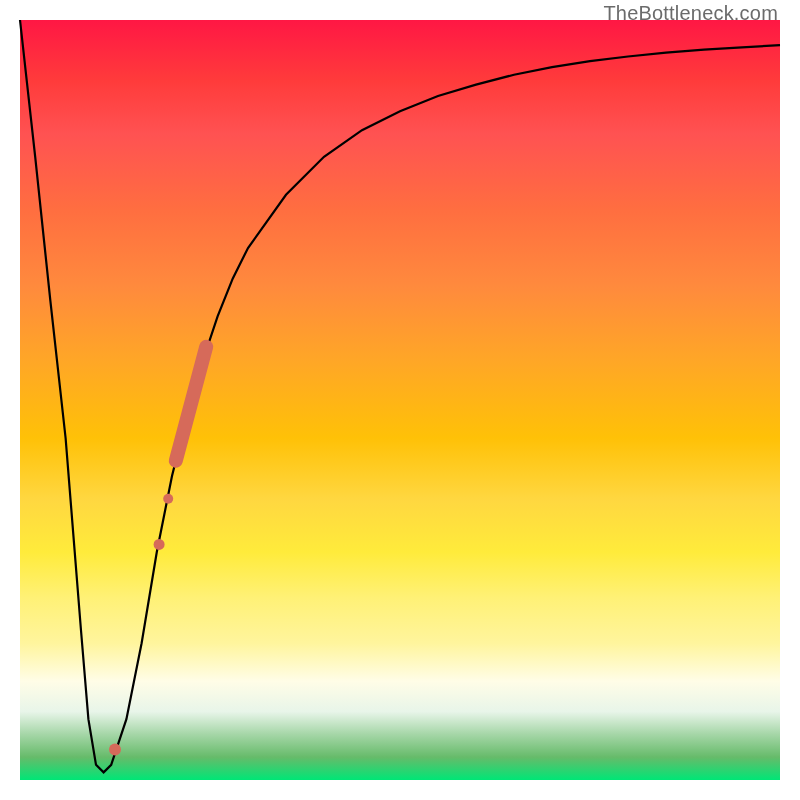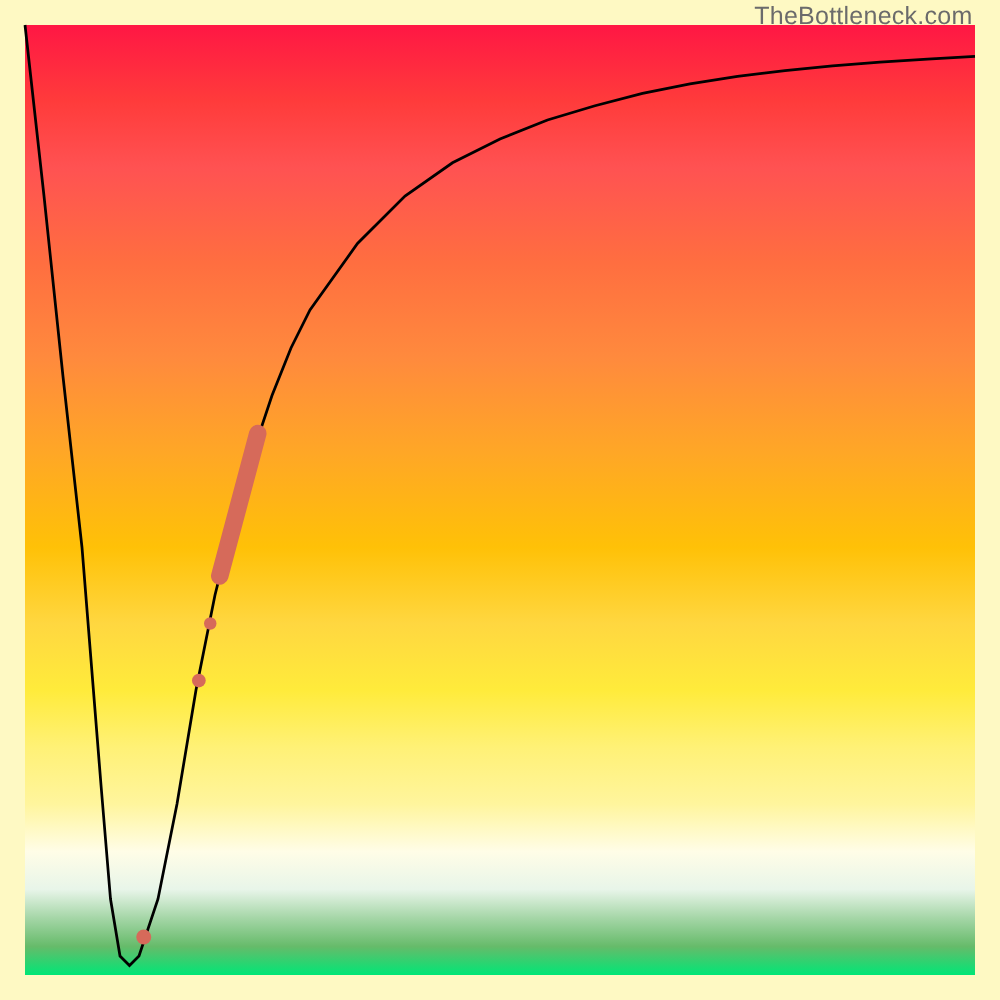--- a/index.html
+++ b/index.html
@@ -1,17 +1,17 @@
 <!DOCTYPE html>
 <html><head>
   <meta charset="utf-8">
   <style>
     * { margin: 0; padding: 0; box-sizing: border-box; }
     html, body { width: 800px; height: 800px; overflow: hidden; background: #000; }
-    .container { position: relative; width: 800px; height: 800px; background: #fef9c3; }
+    .container { position: relative; width: 800px; height: 800px; background: #ffffff; }
     .plot-area {
       position: absolute;
       left: 20px;
       top: 20px;
       width: 760px;
       height: 760px;
       background: linear-gradient(to bottom,
         #ff1744 0%,
         #ff3b3b 8%,
         #ff5252 15%,

